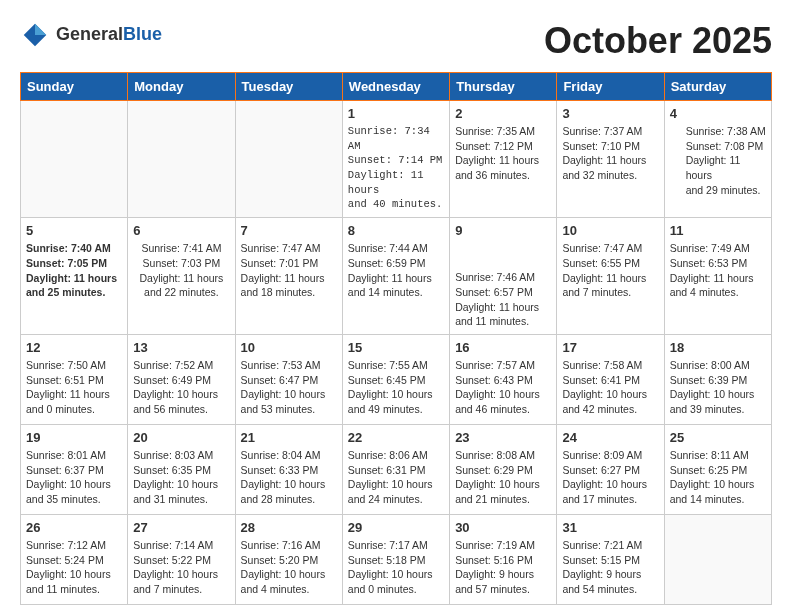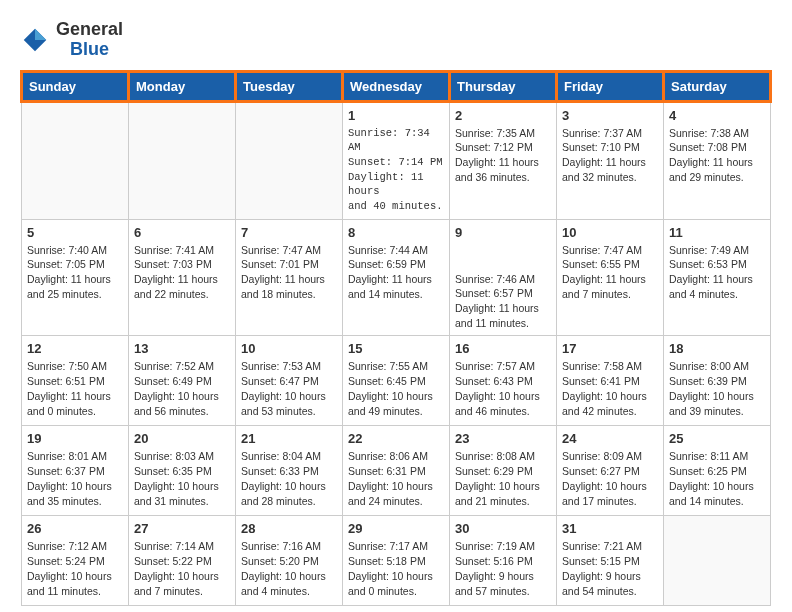--- a/index.html
+++ b/index.html
@@ -16,23 +16,22 @@
       align-items: flex-start;
       margin-bottom: 10px;
     }
     .logo {
       display: flex;
       align-items: center;
       gap: 6px;
     }
     .logo-text {
       display: flex;
-      flex-direction: column;
+      flex-direction: row;
       line-height: 1.1;
-      text-align: center;
     }
     .logo-general {
       font-size: 18px;
       font-weight: bold;
       color: #333;
     }
     .logo-blue {
       font-size: 18px;
       font-weight: bold;
       color: #1a5fa8;
@@ -58,21 +57,21 @@
       border-collapse: collapse;
       table-layout: fixed;
     }
     th {
       background-color: #1a5fa8;
       color: #fff;
       text-align: left;
       padding: 6px 6px;
       font-size: 13px;
       font-weight: bold;
-      border: 3px solid #f97316;
+      border: 1px solid #f97316;
     }
     td {
       border: 1px solid #ccc;
       vertical-align: top;
       padding: 5px 5px;
       font-size: 10.5px;
       color: #333;
       height: 90px;
     }
     .day-num {
@@ -97,20 +96,21 @@
     <svg class="logo-icon" viewBox="0 0 40 40">
       <polygon points="20,5 35,20 20,35 5,20" fill="#1a5fa8"></polygon>
       <polygon points="20,5 35,20 20,20" fill="#4a9fd4"></polygon>
     </svg>
     <div class="logo-text">
       <span class="logo-general">General</span>
       <span class="logo-blue">Blue</span>
     </div>
   </div>
   <div class="title-block">
+    <div class="month-title">October 2025</div>
   </div>
 </div>
 
 <table>
   <thead>
     <tr>
     <th>Sunday</th>
         <th>Monday</th>
         <th>Tuesday</th>
         <th>Wednesday</th>
@@ -140,37 +140,37 @@
         </td>
         <td>
           <span class="day-num">3</span>
           <div class="day-info" style="white-space: pre-line;">Sunrise: 7:37 AM
 Sunset: 7:10 PM
 Daylight: 11 hours
 and 32 minutes.</div>
         </td>
         <td>
           <span class="day-num">4</span>
-          <div class="day-info" style="white-space: pre-line;">Sunrise: 7:38 AM
+          <div class="day-info" style="white-space: pre-line; margin-left: 16px;">Sunrise: 7:38 AM
 Sunset: 7:08 PM
 Daylight: 11 hours
 and 29 minutes.</div>
         </td>
       </tr>
       <tr>
         <td>
           <span class="day-num">5</span>
-          <div class="day-info" style="white-space: pre-line;">Sunrise: 7:40 AM
+          <div class="day-info" style="white-space: pre-line; font-weight: bold;">Sunrise: 7:40 AM
 Sunset: 7:05 PM
 Daylight: 11 hours
 and 25 minutes.</div>
         </td>
         <td>
           <span class="day-num">6</span>
-          <div class="day-info" style="white-space: pre-line;">Sunrise: 7:41 AM
+          <div class="day-info" style="white-space: pre-line; text-align: center;">Sunrise: 7:41 AM
 Sunset: 7:03 PM
 Daylight: 11 hours
 and 22 minutes.</div>
         </td>
         <td>
           <span class="day-num">7</span>
           <div class="day-info" style="white-space: pre-line;">Sunrise: 7:47 AM
 Sunset: 7:01 PM
 Daylight: 11 hours
 and 18 minutes.</div>

